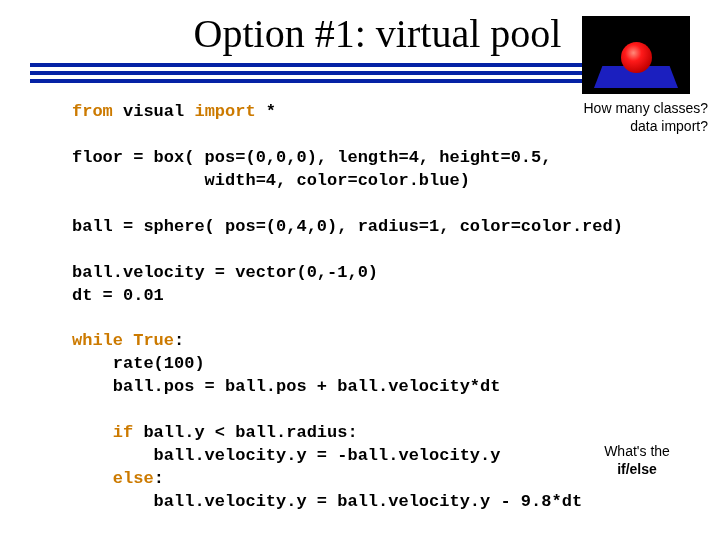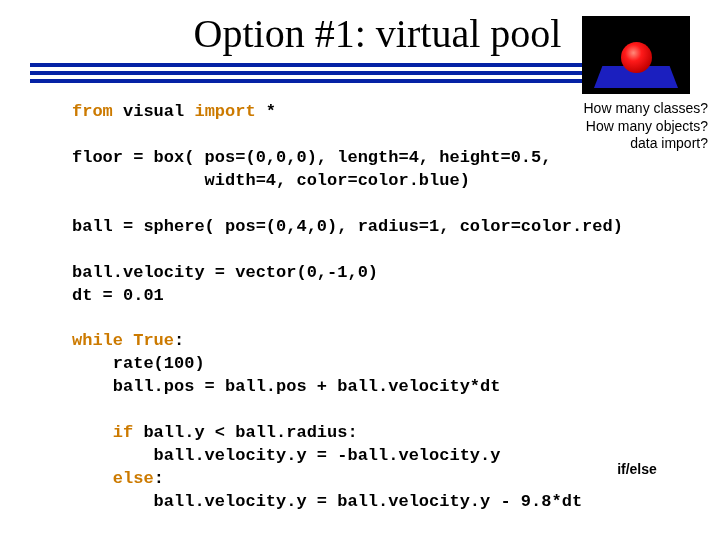--- a/index.html
+++ b/index.html
@@ -101,21 +101,20 @@
     <div class="rule"></div>
   </div>
 
   <div class="thumb">
     <div class="floor"></div>
     <div class="ball"></div>
   </div>
 
   <div class="annot annot-top">
     <div>How many classes?</div>
-    <div>How many objects?</div>
     <div>data import?</div>
   </div>
 
   <div class="code-area"><span class="kw">from </span><span>visual </span><span class="kw">import </span><span>*</span>
 
 <span>floor = box( pos=(0,0,0), length=4, height=0.5,</span>
 <span>             width=4, color=color.blue)</span>
 
 <span>ball = sphere( pos=(0,4,0), radius=1, color=color.red)</span>
 
@@ -125,15 +124,16 @@
 <span class="kw">while </span><span class="kw">True</span><span>:</span>
 <span>    rate(100)</span>
 <span>    ball.pos = ball.pos + ball.velocity*dt</span>
 
 <span>    </span><span class="kw">if </span><span>ball.y &lt; ball.radius:</span>
 <span>        ball.velocity.y = -ball.velocity.y</span>
 <span>    </span><span class="kw">else</span><span>:</span>
 <span>        ball.velocity.y = ball.velocity.y - 9.8*dt</span></div>
 
   <div class="annot annot-bot">
+    <div>What's the</div>
     <div><b>if/else</b></div>
   </div>
 </div>
 
 </body></html>

